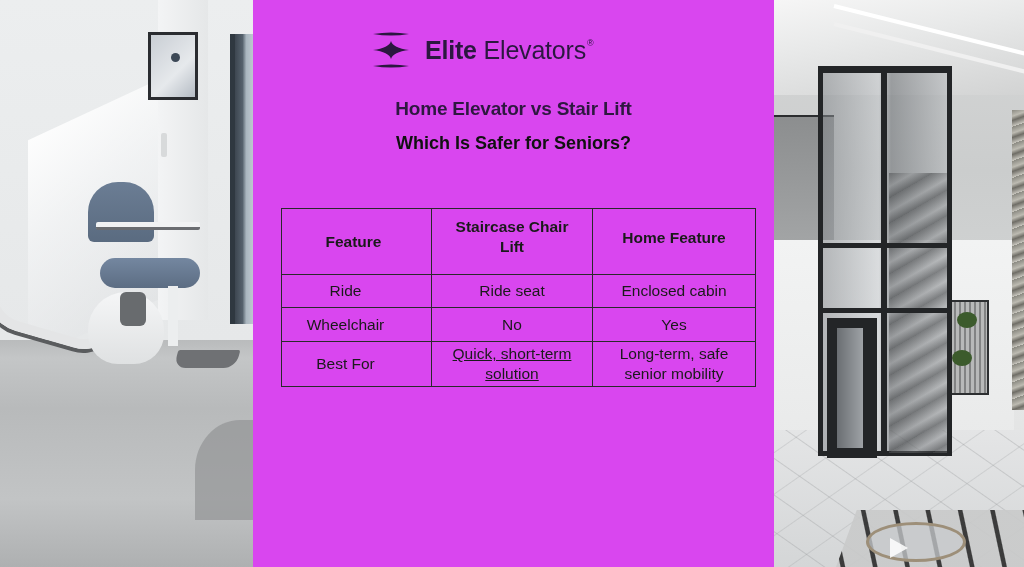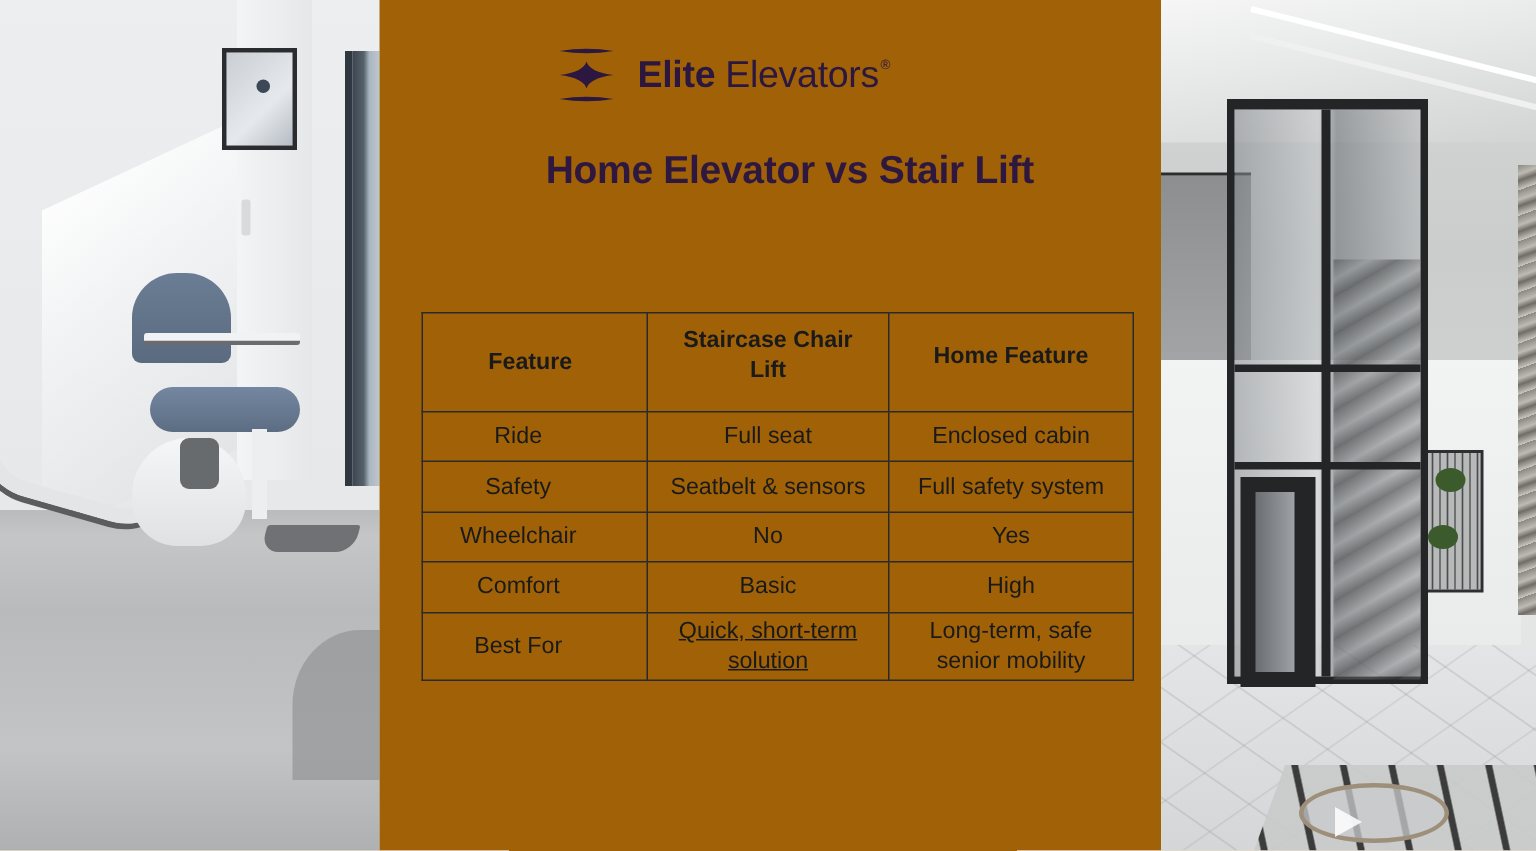--- a/index.html
+++ b/index.html
@@ -139,32 +139,32 @@
     position: absolute; left: 66px; top: 100px; width: 58px; height: 280px;
     background: repeating-linear-gradient(150deg, rgba(80,82,84,0.6) 0px, rgba(140,142,144,0.35) 12px, rgba(60,62,64,0.55) 22px);
   }
   .pr-play {
     position: absolute; left: 116px; top: 538px; width: 0; height: 0;
     border-left: 18px solid #ffffff; border-top: 10px solid transparent; border-bottom: 10px solid transparent;
     opacity: 0.85;
   }
 
   
-  .center { position: absolute; left: 253px; top: 0; width: 521px; height: 567px; background: #a16207; }
+  .center { position: absolute; left: 253px; top: 0; width: 521px; height: 567px; background: #d946ef; }
 
   .logo { position: absolute; left: 118px; top: 30px; height: 40px; display: flex; align-items: center; }
   .logo-mark { width: 40px; height: 40px; margin-right: 14px; }
   .logo-text { font-size: 25px; color: #2b1740; letter-spacing: -0.2px; }
   .logo-text .bold { font-weight: bold; }
   .logo-text .reg { font-weight: normal; }
   .logo-reg { font-size: 9px; color: #2b1740; vertical-align: top; position: relative; top: 2px; margin-left: 1px; }
 
   .title {
-    position: absolute; left: 13px; top: 98px; width: 521px; text-align: center;
-    font-size: 26px; font-weight: bold; color: #2e1840; letter-spacing: -0.2px;
+    position: absolute; left: 0; top: 98px; width: 521px; text-align: center;
+    font-size: 19px; font-weight: bold; color: #2e1840; letter-spacing: -0.2px;
   }
   .subtitle {
     position: absolute; left: 0; top: 133px; width: 521px; text-align: center;
     font-size: 18px; font-weight: bold; color: #111111;
   }
 
   .cmp-table {
     position: absolute; left: 28px; top: 208px; width: 474px;
     border-collapse: collapse; table-layout: fixed;
     font-size: 15.5px; color: #1a1a1a;
@@ -234,57 +234,48 @@
       <path d="M20 11 Q22 18 38 20 Q22 22 20 29 Q18 22 2 20 Q18 18 20 11 Z" fill="#2b1740"></path>
       <path d="M2 36 Q20 33 38 36 Q20 39 2 36 Z" fill="#2b1740"></path>
     </svg>
     <span class="logo-text">
       <span class="bold">Elite</span>
       <span class="reg">Elevators</span><span class="logo-reg">®</span>
     </span>
   </div>
 
   <div class="title">Home Elevator vs Stair Lift</div>
+  <div class="subtitle">Which Is Safer for Seniors?</div>
 
   <table class="cmp-table">
     <colgroup>
         <col class="c1">
         <col class="c2">
         <col class="c3">
       </colgroup>
     <thead>
       <tr>
         <th class="feat">Feature</th>
         <th style="padding: 0 14px 10px 14px;">
             <span style="display:block;">Staircase Chair Lift</span>
           </th>
         <th style="padding-bottom:8px;">Home Feature</th>
       </tr>
     </thead>
     <tbody>
       <tr class="r-single">
         <td class="feat">Ride</td>
-        <td>Full seat</td>
+        <td>Ride seat</td>
         <td>Enclosed cabin</td>
-      </tr>
-      <tr class="r-single">
-        <td class="feat">Safety</td>
-        <td>Seatbelt &amp; sensors</td>
-        <td>Full safety system</td>
       </tr>
       <tr class="r-single">
         <td class="feat">Wheelchair</td>
         <td>No</td>
         <td>Yes</td>
       </tr>
-      <tr class="r-single">
-        <td class="feat">Comfort</td>
-        <td>Basic</td>
-        <td>High</td>
-      </tr>
       <tr class="r-double">
         <td class="feat">Best For</td>
         <td style="padding: 0 10px; text-decoration: underline;">Quick, short-term solution</td>
         <td style="padding: 0 12px; margin-top: 24px;">Long-term, safe senior mobility</td>
       </tr>
     </tbody>
   </table>
 </div>
 
 </body></html>

